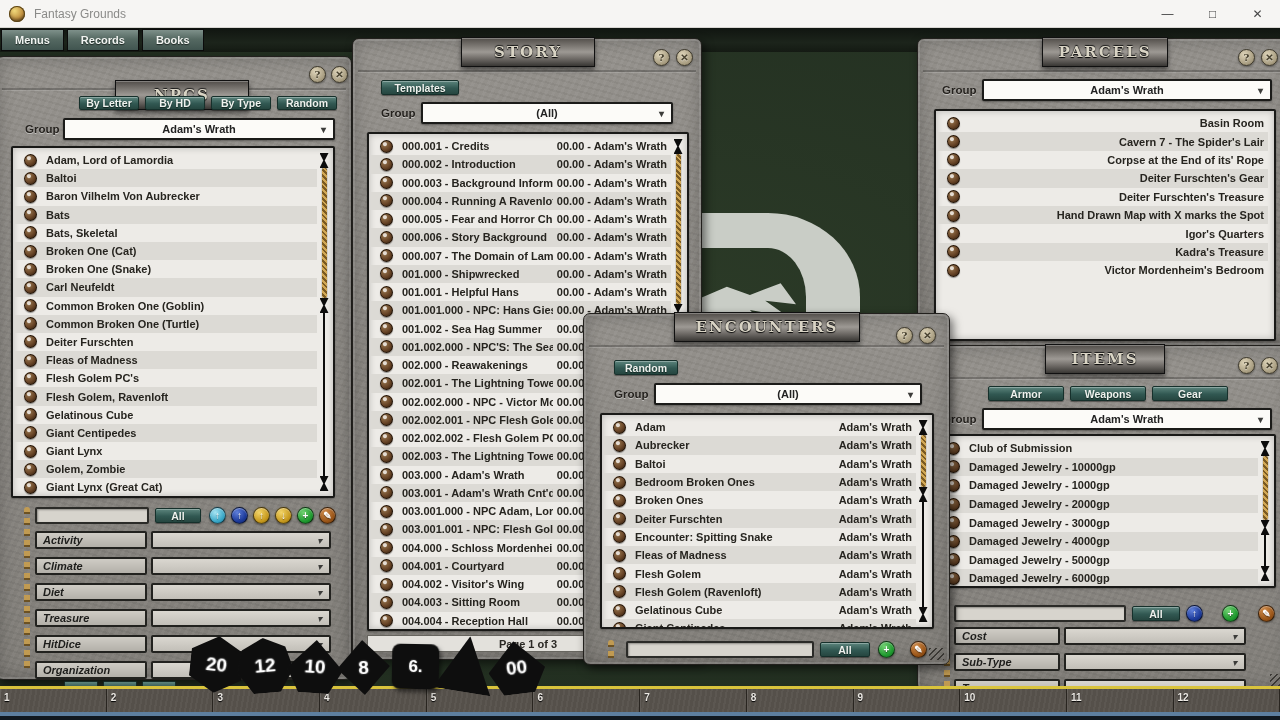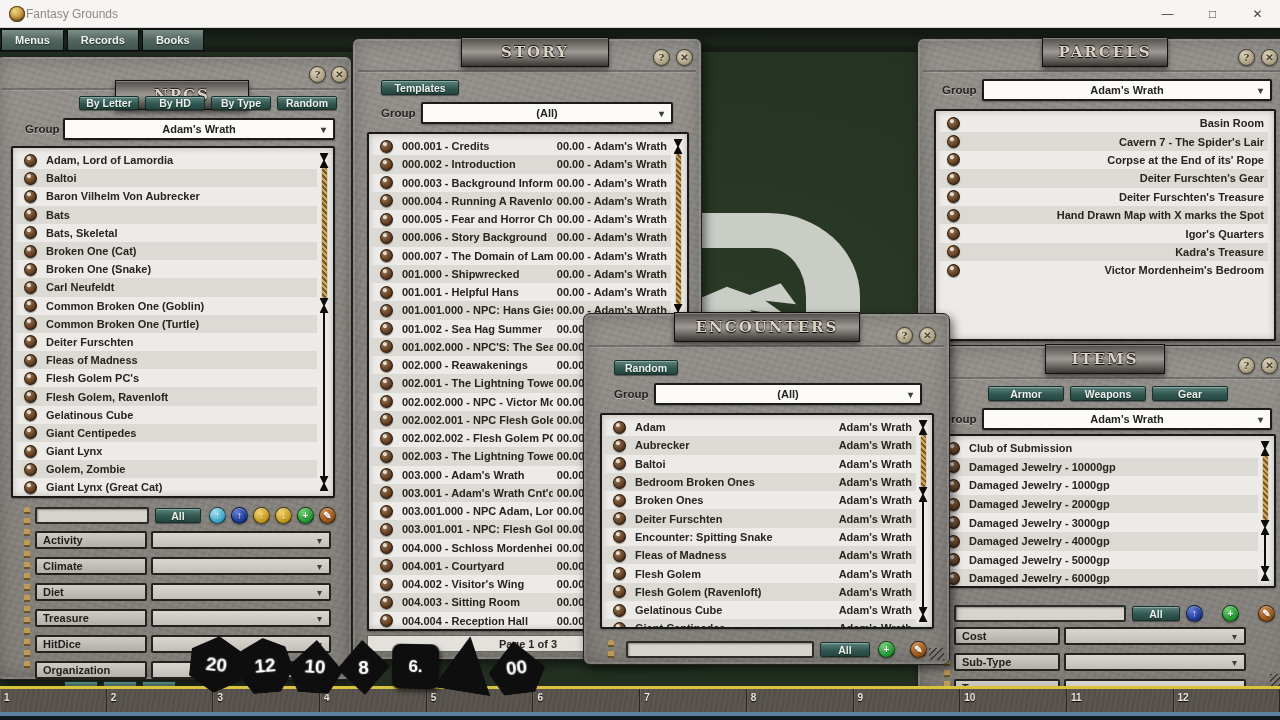--- a/index.html
+++ b/index.html
@@ -5,21 +5,21 @@
   * { margin:0; padding:0; box-sizing:border-box; }
   html,body { width:1280px; height:720px; overflow:hidden; }
   body { position:relative; font-family:"Liberation Sans",sans-serif; background:#e8e8e8; }
 
   
   #titlebar { position:absolute; top:0; left:0; width:1280px; height:28px; background:#f6f5f3;
     border-bottom:1px solid #d8d6d2; display:flex; align-items:center; z-index:50; }
   .app-icon { width:16px; height:16px; border-radius:50%; margin-left:9px;
     background:radial-gradient(circle at 35% 30%, #f0d87a, #c09040 55%, #6a4a1a);
     box-shadow:inset 0 0 0 1px #5a4418, inset 0 -3px 3px rgba(0,0,0,.35); }
-  .app-title { margin-left:1px; font-size:12px; color:#8a8a88; }
+  .app-title { margin-left:9px; font-size:12px; color:#8a8a88; }
   .win-controls { margin-left:auto; display:flex; height:100%; }
   .win-ctl { width:45px; height:100%; display:flex; align-items:center; justify-content:center;
     font-size:12px; color:#444; }
 
   
   #menubar { position:absolute; top:28px; left:0; width:1280px; height:24px;
     background:linear-gradient(180deg,#101510 0%, #1c241b 60%, #141a13 100%); display:flex; gap:3px;
     padding:1px 0 1px 1px; z-index:2; }
   .menu-tab { min-width:55px; padding:0 13px; display:flex; align-items:center; justify-content:center;
     background:linear-gradient(180deg,#7e908a 0%, #556962 45%, #415550 100%);
@@ -101,21 +101,21 @@
     display:flex; align-items:center; justify-content:center; color:#fff; font-weight:bold; font-size:10px;
     border:1px solid rgba(0,0,0,.6); box-shadow:0 1px 2px rgba(0,0,0,.45), inset 0 1px 1px rgba(255,255,255,.4);
     text-shadow:0 1px 1px rgba(0,0,0,.5); }
   .c-cyan  { background:radial-gradient(circle at 35% 30%, #a6e4f2, #3aa8c8 62%, #1a7694); }
   .c-navy  { background:radial-gradient(circle at 35% 30%, #6080da, #1c3a9a 62%, #0f2260); }
   .c-gold  { background:radial-gradient(circle at 35% 30%, #f2d468, #c89a1e 62%, #876708); }
   .c-green { background:radial-gradient(circle at 35% 30%, #72d272, #1f9a2f 62%, #0d671b); }
   .c-brown { background:radial-gradient(circle at 35% 30%, #d08c4c, #9a5518 62%, #653409); }
 
   .filters { position:absolute; }
-  .filter-row { position:relative; height:24px; margin-bottom:2px; }
+  .filter-row { position:relative; height:24px; margin-bottom:2px;font-style:italic; }
   .filter-label { position:absolute; left:0; top:0; height:18px; display:flex; align-items:center;
     padding-left:6px; background:linear-gradient(#cfccc5,#b3b0a9); border:2px solid #22221f; border-radius:2px;
     font-weight:bold; font-size:11px; color:#1d1d1b; }
   .filter-dd { position:absolute; top:0; height:18px; background:linear-gradient(#dad7d0,#c2bfb8);
     border:2px solid #22221f; border-radius:2px; }
   .filter-dd .dd-arrow { top:2px; }
   .chain { position:absolute; width:6px; border-radius:3px; opacity:.95;
     background:repeating-linear-gradient(180deg, #c49c50 0 5px, #6b4f1e 5px 7px, rgba(0,0,0,0) 7px 11px); }
 
   .footer-strip { position:absolute; background:#e3e1dc; border:1px solid #67655f;
@@ -157,21 +157,21 @@
 
   
   #win-npcs { left:-4px; top:56px; width:356px; height:624px; --rh:18.2px; }
   #win-npcs .plaque { left:118px; width:134px;margin-top:25px; }
   #win-npcs .list { left:14px; top:89px; width:324px; height:352px; }
   #win-npcs .filters { left:38px; top:474px; width:296px; }
   #win-npcs .filter-label { width:112px; }
   #win-npcs .filter-dd { left:116px; width:180px; }
 
   #win-story { left:352px; top:38px; width:350px; height:622px; --rh:18.26px; z-index:3; }
-  #win-story .plaque { left:108px; width:148px; }
+  #win-story .plaque { left:108px; width:134px; }
   #win-story .list { left:14px; top:93px; width:322px; height:499px; }
 
   #win-enc { left:583px; top:313px; width:367px; height:352px; --rh:18.3px; z-index:4; }
   #win-enc .plaque { left:90px; width:186px; }
   #win-enc .list { left:16px; top:99px; width:334px; height:216px; }
 
   #win-parcels { left:917px; top:38px; width:374px; height:308px; --rh:18.4px; z-index:2; }
   #win-parcels .plaque { left:124px; width:126px; }
   #win-parcels .list { left:16px; top:70px; width:342px; height:232px;text-align:right; }
 

